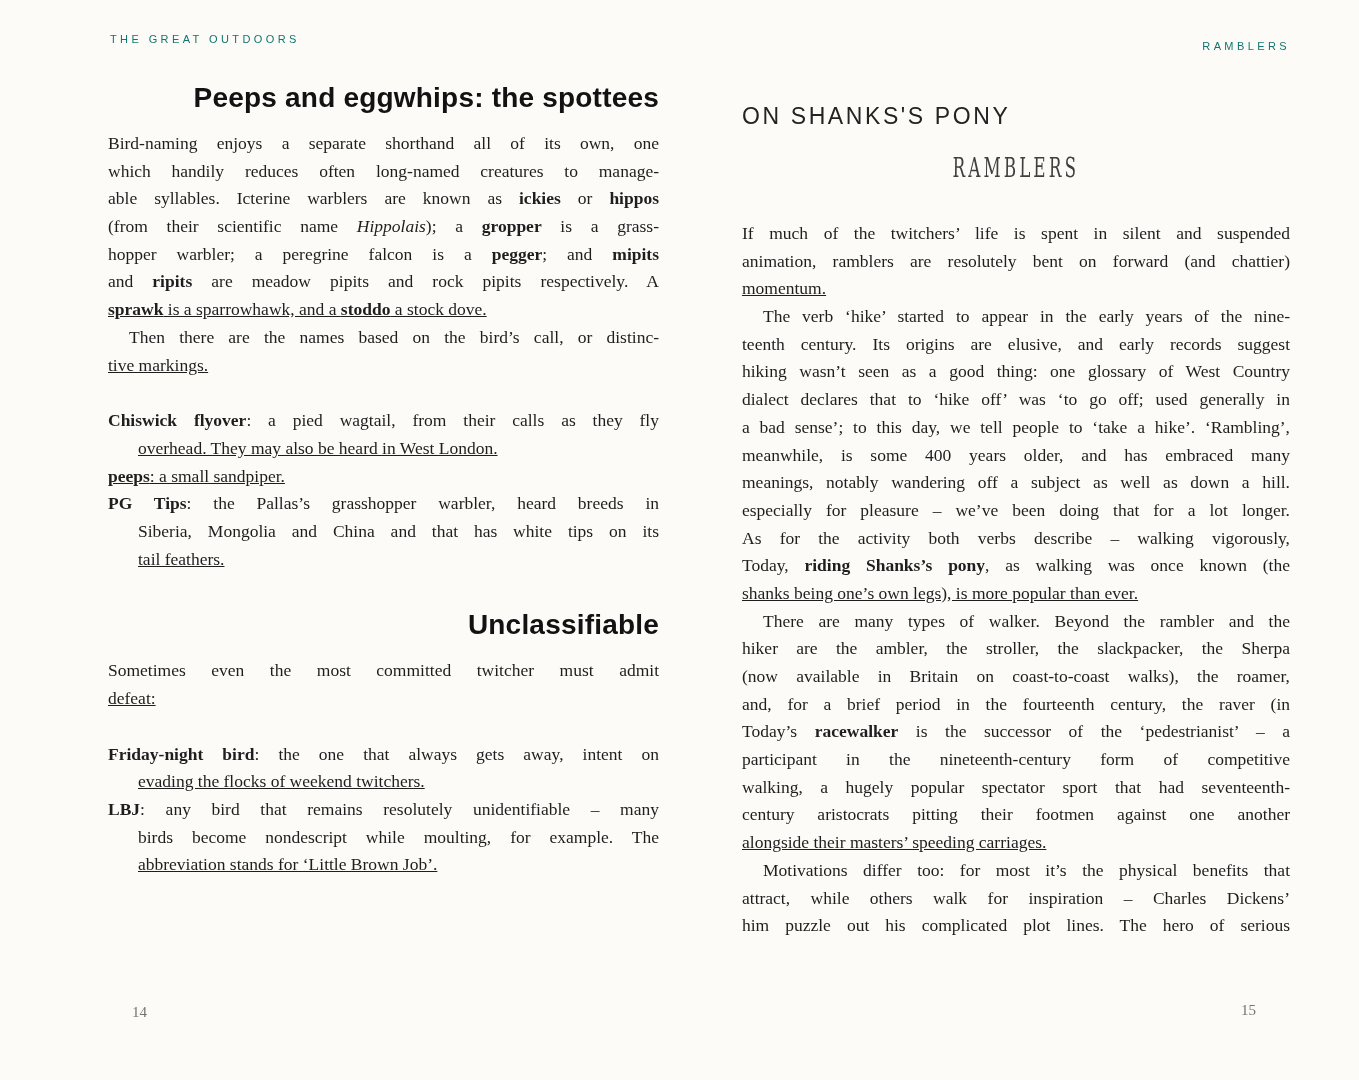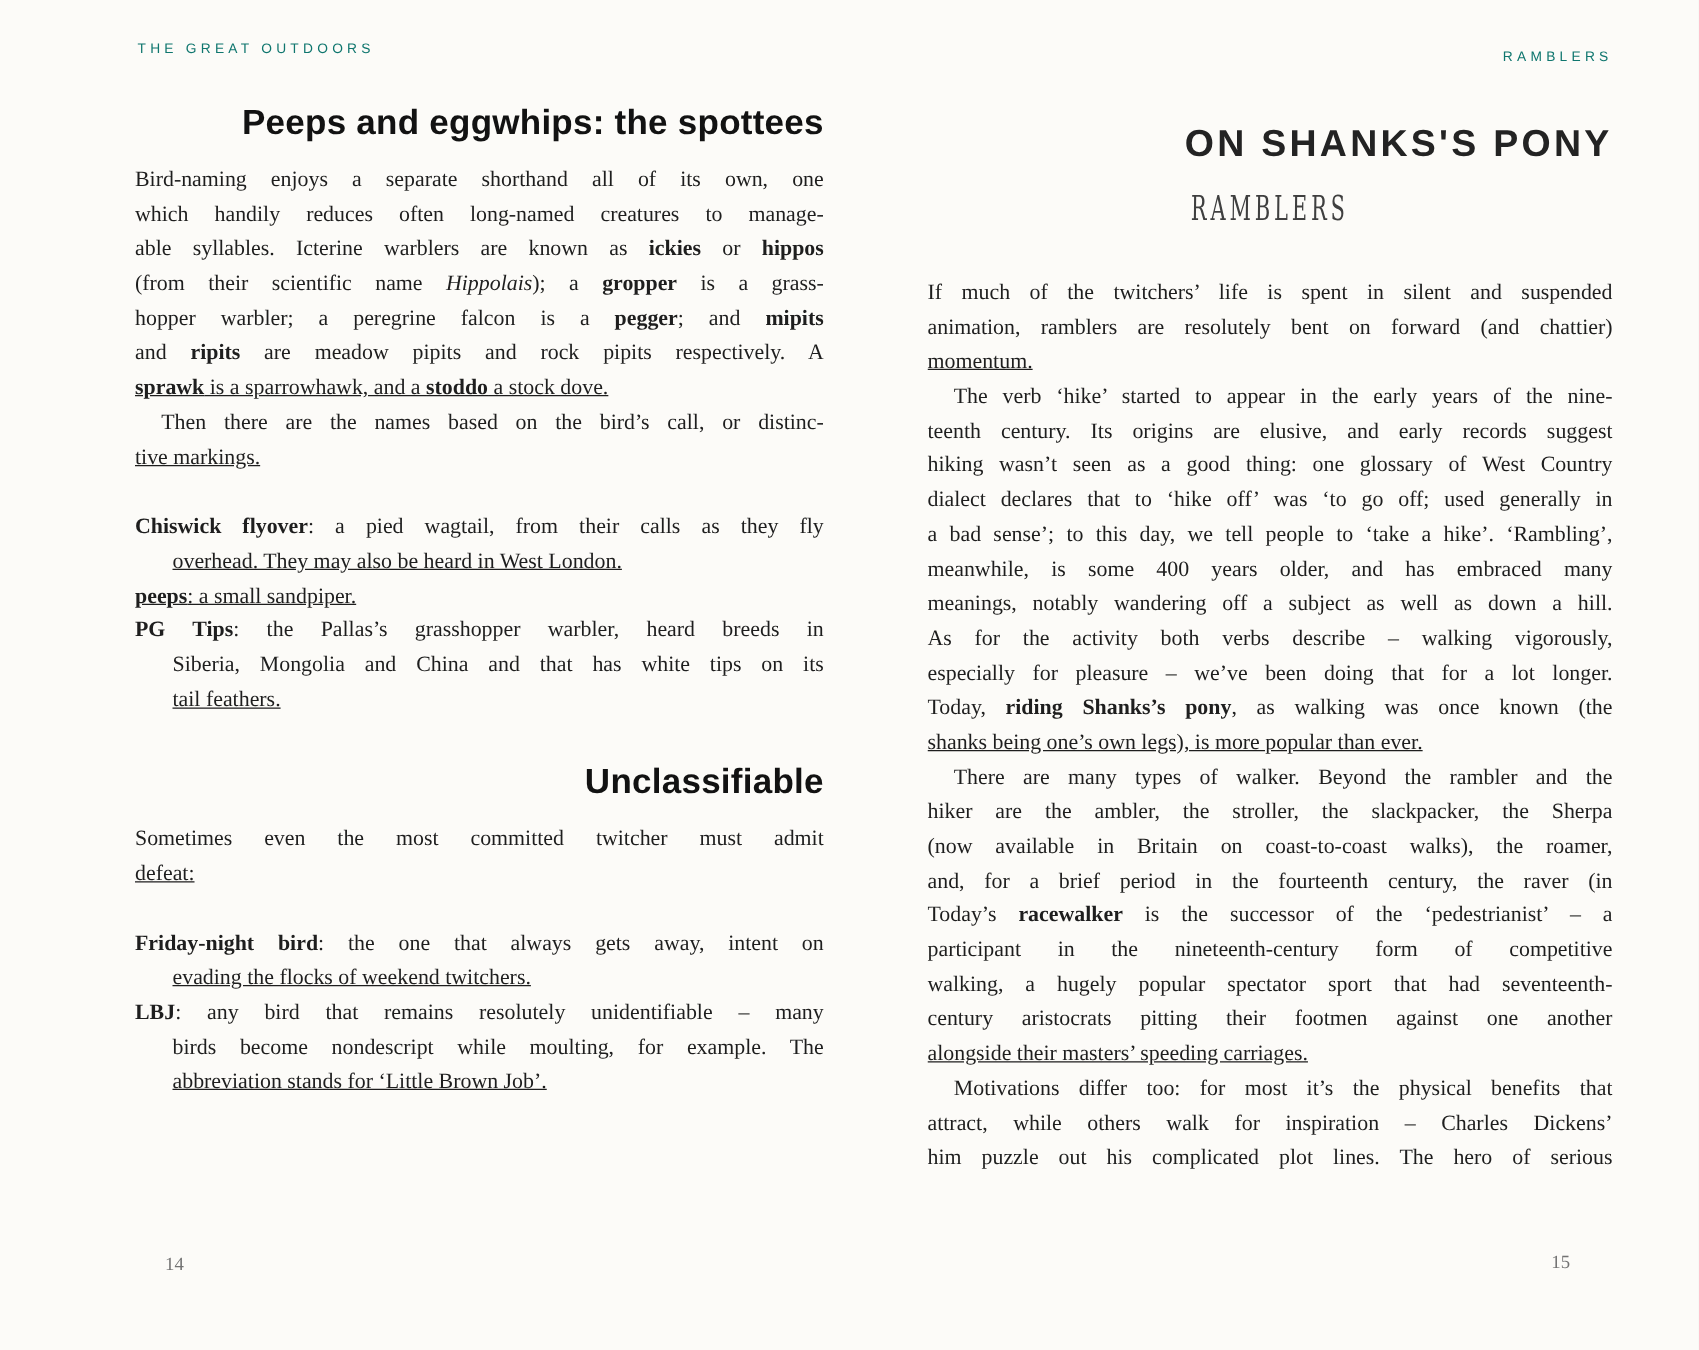--- a/index.html
+++ b/index.html
@@ -27,22 +27,22 @@
   #right-page .page-content{top:103px;}
 
   .col-heading{
     font-family:"Liberation Sans","DejaVu Sans",sans-serif;
     font-weight:700;font-size:28px;line-height:24px;letter-spacing:.2px;
     text-align:right;margin:0 0 20px 0;color:#121212;
   }
 
   .chapter-title{
     font-family:"Liberation Sans","DejaVu Sans",sans-serif;
-    font-weight:700;font-size:30px;line-height:26px;letter-spacing:2.6px;
-    text-align:right;margin:0;color:#232323;white-space:nowrap;
+    font-weight:400;font-size:23px;line-height:26px;letter-spacing:2.6px;
+    text-align:left;margin:0;color:#232323;white-space:nowrap;
   }
   .chapter-subtitle{margin:24px 0 33px 0;line-height:30px;text-align:center;}
   .sub-inner{
     display:inline-block;
     font-family:"DejaVu Serif",serif;
     font-size:27px;letter-spacing:5px;color:#3f3f3f;
     transform:scale(0.62,1.02) skewX(-1deg);transform-origin:center;
     white-space:nowrap;
   }
 
@@ -134,22 +134,22 @@
             <div class="line last"><span>momentum.</span></div>
           </div>
           <div class="para indent">
             <div class="line"><span>The verb ‘hike’ started to appear in the early years of the nine-</span></div>
             <div class="line"><span>teenth century. Its origins are elusive, and early records suggest</span></div>
             <div class="line"><span>hiking wasn’t seen as a good thing: one glossary of West Country</span></div>
             <div class="line"><span>dialect declares that to ‘hike off’ was ‘to go off; used generally in</span></div>
             <div class="line"><span>a bad sense’; to this day, we tell people to ‘take a hike’. ‘Rambling’,</span></div>
             <div class="line"><span>meanwhile, is some 400 years older, and has embraced many</span></div>
             <div class="line"><span>meanings, notably wandering off a subject as well as down a hill.</span></div>
+            <div class="line"><span>especially for pleasure – we’ve been doing that for a lot longer.</span></div>
             <div class="line"><span>As for the activity both verbs describe – walking vigorously,</span></div>
-            <div class="line"><span>especially for pleasure – we’ve been doing that for a lot longer.</span></div>
             <div class="line"><span>Today, </span><span class="b">riding Shanks’s pony</span><span>, as walking was once known (the</span></div>
             <div class="line last"><span>shanks being one’s own legs), is more popular than ever.</span></div>
           </div>
           <div class="para indent">
             <div class="line"><span>There are many types of walker. Beyond the rambler and the</span></div>
             <div class="line"><span>hiker are the ambler, the stroller, the slackpacker, the Sherpa</span></div>
             <div class="line"><span>(now available in Britain on coast-to-coast walks), the roamer,</span></div>
             <div class="line"><span>and, for a brief period in the fourteenth century, the raver (in</span></div>
             <div class="line"><span>Today’s </span><span class="b">racewalker</span><span> is the successor of the ‘pedestrianist’ – a</span></div>
             <div class="line"><span>participant in the nineteenth-century form of competitive</span></div>

